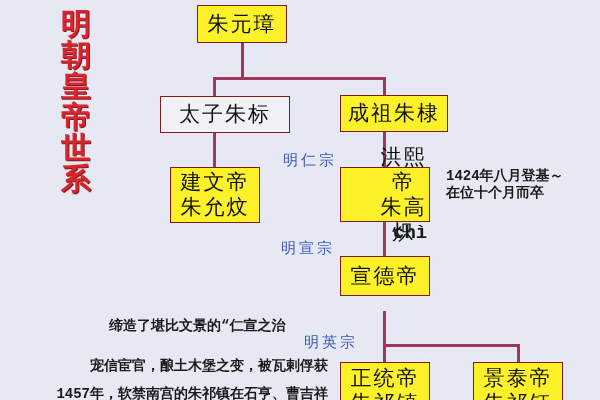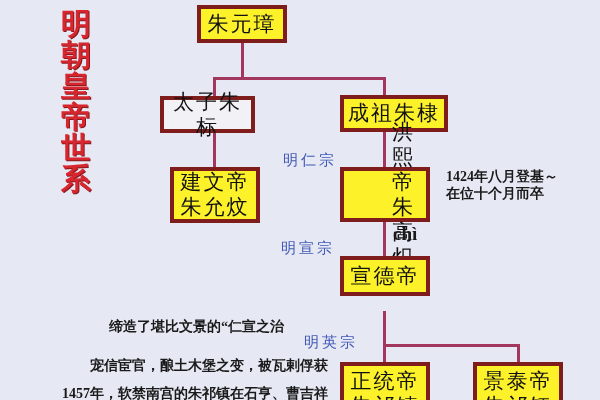--- a/index.html
+++ b/index.html
@@ -10,37 +10,37 @@
     }
     .abs { position: absolute; }
     .title-v {
       left: 56px; top: 8px; width: 40px;
       color: #d8262e; font-weight: bold; font-size: 30px; line-height: 31px;
       text-align: center; font-family: "DejaVu Sans", sans-serif;
       text-shadow: 1px 1px 0 #8a1a20;
     }
     .box {
       position: absolute; box-sizing: border-box;
-      border: 4px solid #7f1d1d;
+      border: 1px solid #7f1d1d;
       background: #fdf22a;
       color: #111; text-align: center;
       font-family: "DejaVu Serif", "Liberation Serif", serif;
       font-size: 21px; line-height: 25px;
       display: flex; flex-direction: column; align-items: center; justify-content: center;
       letter-spacing: 2px;
     }
     .box.white { background: #f1f1f6; }
     .line { position: absolute; background: #a2365c; }
     .temple {
       position: absolute; color: #4058b8; font-size: 15px;
       font-family: "DejaVu Serif", serif; letter-spacing: 3px;
     }
     .note {
       position: absolute; color: #1a1a1a; font-size: 14px; font-weight: bold;
-      font-family: Liberation Serif, serif; line-height: 17px; white-space: nowrap;
+      font-family: Liberation Mono, monospace; line-height: 17px; white-space: nowrap;
     }
   </style>
 </head>
 <body>
 
 <div class="abs title-v">
     <div>明</div>
     <div>朝</div>
     <div>皇</div>
     <div>帝</div>
@@ -55,21 +55,21 @@
 <div class="line" style="left:213px; top:132px; width:3px; height:36px;"></div>
 <div class="line" style="left:383px; top:131px; width:3px; height:37px;"></div>
 <div class="line" style="left:383px; top:221px; width:3px; height:36px;"></div>
 <div class="line" style="left:383px; top:311px; width:3px; height:52px;"></div>
 <div class="line" style="left:383px; top:344px; width:137px; height:3px;"></div>
 <div class="line" style="left:517px; top:344px; width:3px; height:19px;"></div>
 
 <div class="box" style="left:197px; top:5px; width:90px; height:38px;">
   <span>朱元璋</span>
 </div>
-<div class="box white" style="left:160px; top:96px; width:95px; height:37px;">
+<div class="box white" style="left:160px; top:96px; width:130px; height:37px;">
   <span>太子朱标</span>
 </div>
 <div class="box" style="left:340px; top:95px; width:108px; height:37px;">
   <span>成祖朱棣</span>
 </div>
 <div class="box" style="left:170px; top:167px; width:90px; height:56px;">
   <span>建文帝</span>
   <span>朱允炆</span>
 </div>
 <div class="box" style="left:340px; top:167px; width:90px; height:55px;padding-left:37px;">

